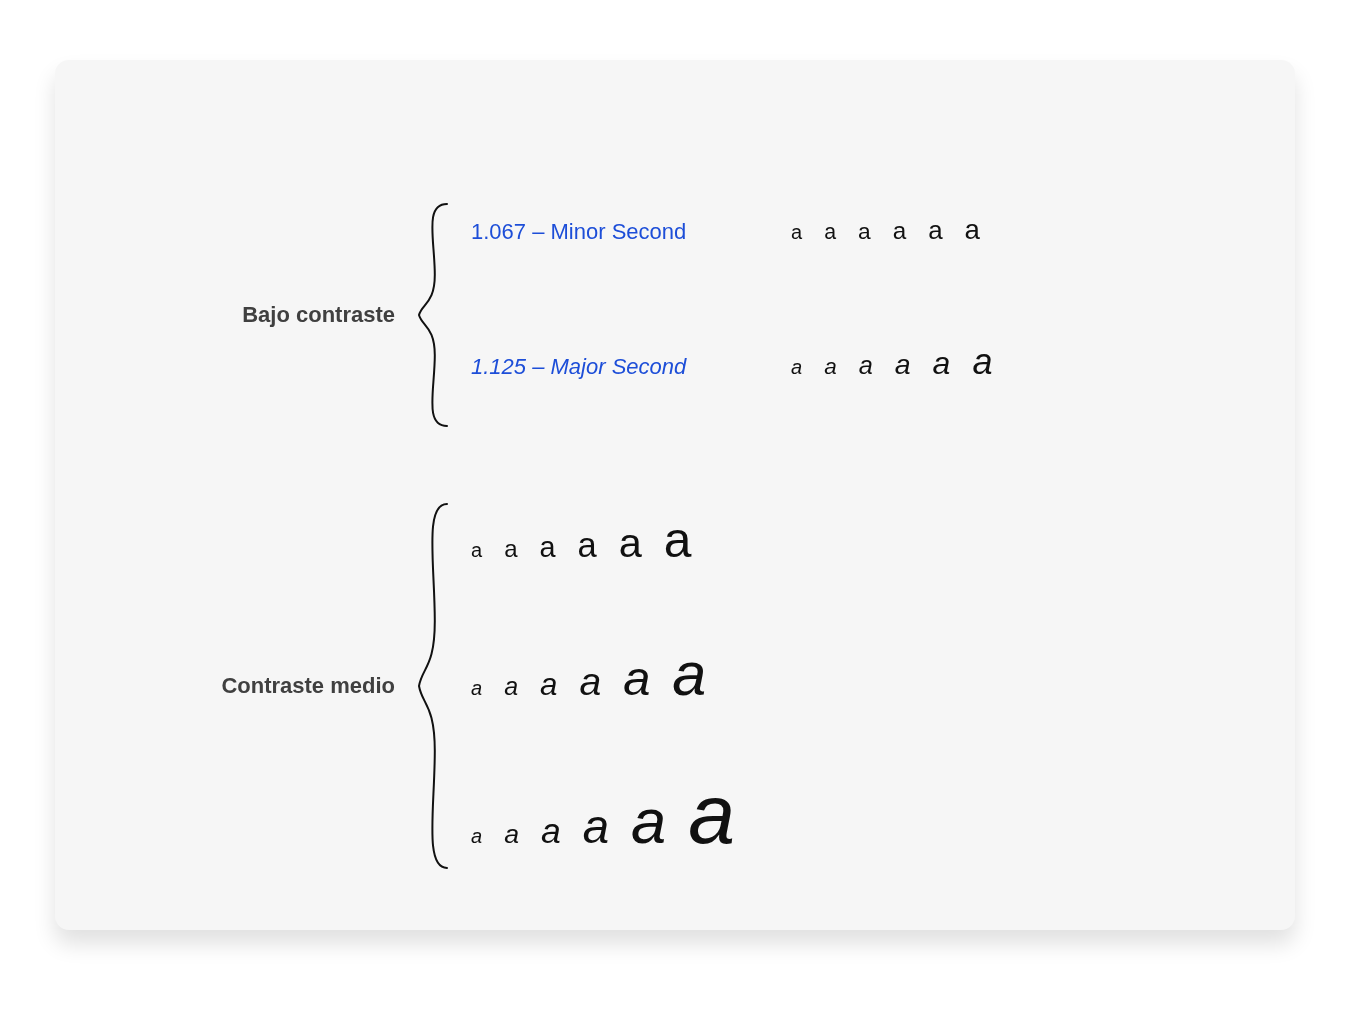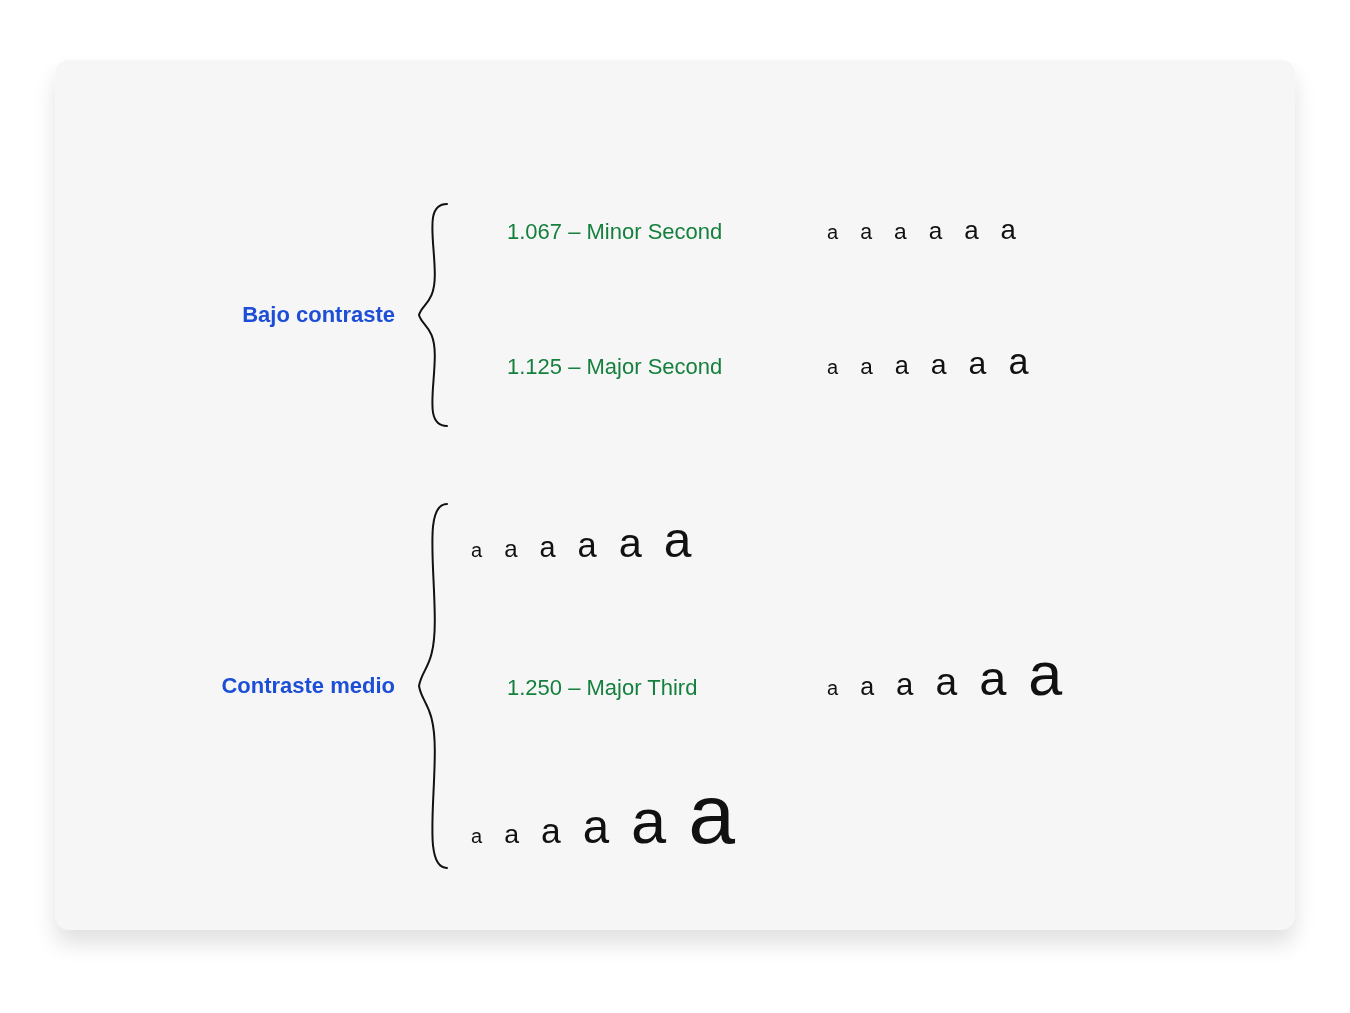--- a/index.html
+++ b/index.html
@@ -38,21 +38,21 @@
   
   .group-label {
     position: absolute;
     left: 80px;
     width: 200px;
     text-align: right;
     font-weight: 700;
     font-size: 22px;
     top: 50%;
     transform: translateY(-50%);
-    color: #1d4ed8;
+    color: #404040;
   }
 
   
   .brace {
     position: absolute;
     left: 300px;
     top: 0;
     bottom: 0;
     width: 36px;
   }
@@ -70,28 +70,28 @@
   }
 
   .row {
     display: flex;
     align-items: baseline;
     min-height: 70px;
     padding: 16px 0;
   }
   .row + .row {
     margin-top: 26px;
+    font-style: italic;
   }
 
   .scale-label {
     flex: 0 0 320px;
     font-size: 22px;
-    color: #15803d;
+    color: #1d4ed8;
     white-space: nowrap;
-    margin-left: 36px;
   }
 
   .samples {
     display: flex;
     align-items: baseline;
     gap: 22px;
   }
   .samples span {
     line-height: 1;
     color: #111;
@@ -148,21 +148,20 @@
             <div class="samples">
               <span style="font-size: 20px;">a</span>
               <span style="font-size: 24px;">a</span>
               <span style="font-size: 28.8px;">a</span>
               <span style="font-size: 34.56px;">a</span>
               <span style="font-size: 41.47px;">a</span>
               <span style="font-size: 49.77px;">a</span>
             </div>
           </div>
           <div class="row">
-            <div class="scale-label">1.250 – Major Third</div>
             <div class="samples">
               <span style="font-size: 20px;">a</span>
               <span style="font-size: 25px;">a</span>
               <span style="font-size: 31.25px;">a</span>
               <span style="font-size: 39.06px;">a</span>
               <span style="font-size: 48.83px;">a</span>
               <span style="font-size: 61.04px;">a</span>
             </div>
           </div>
           <div class="row">

